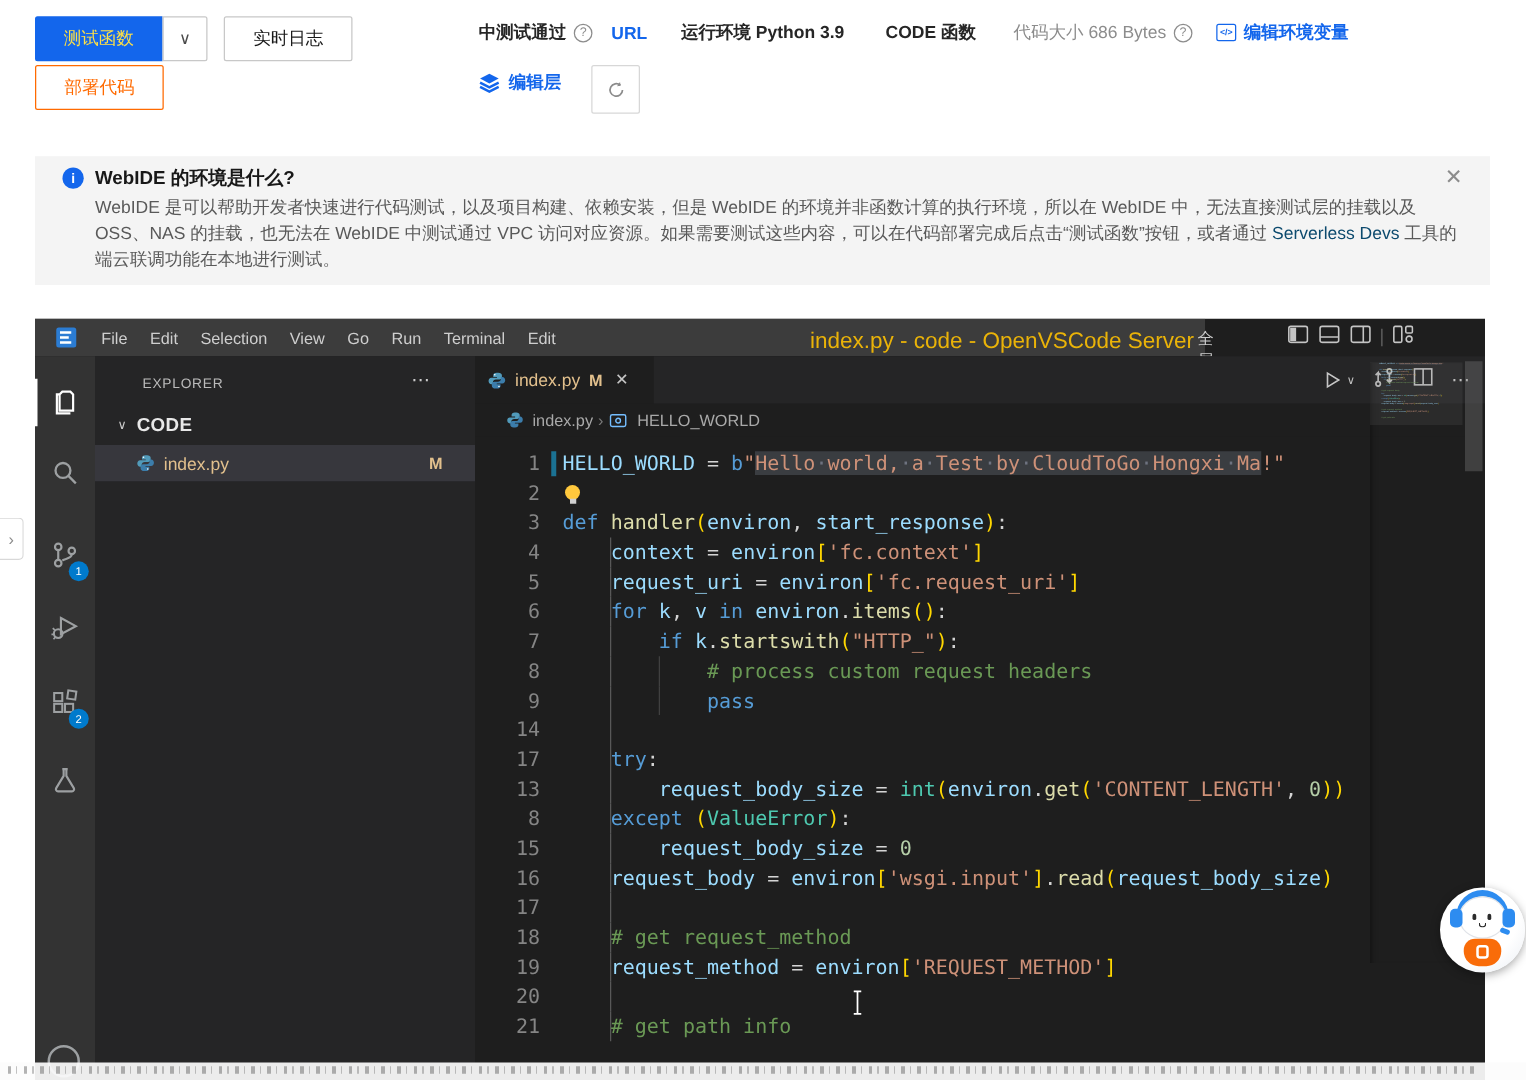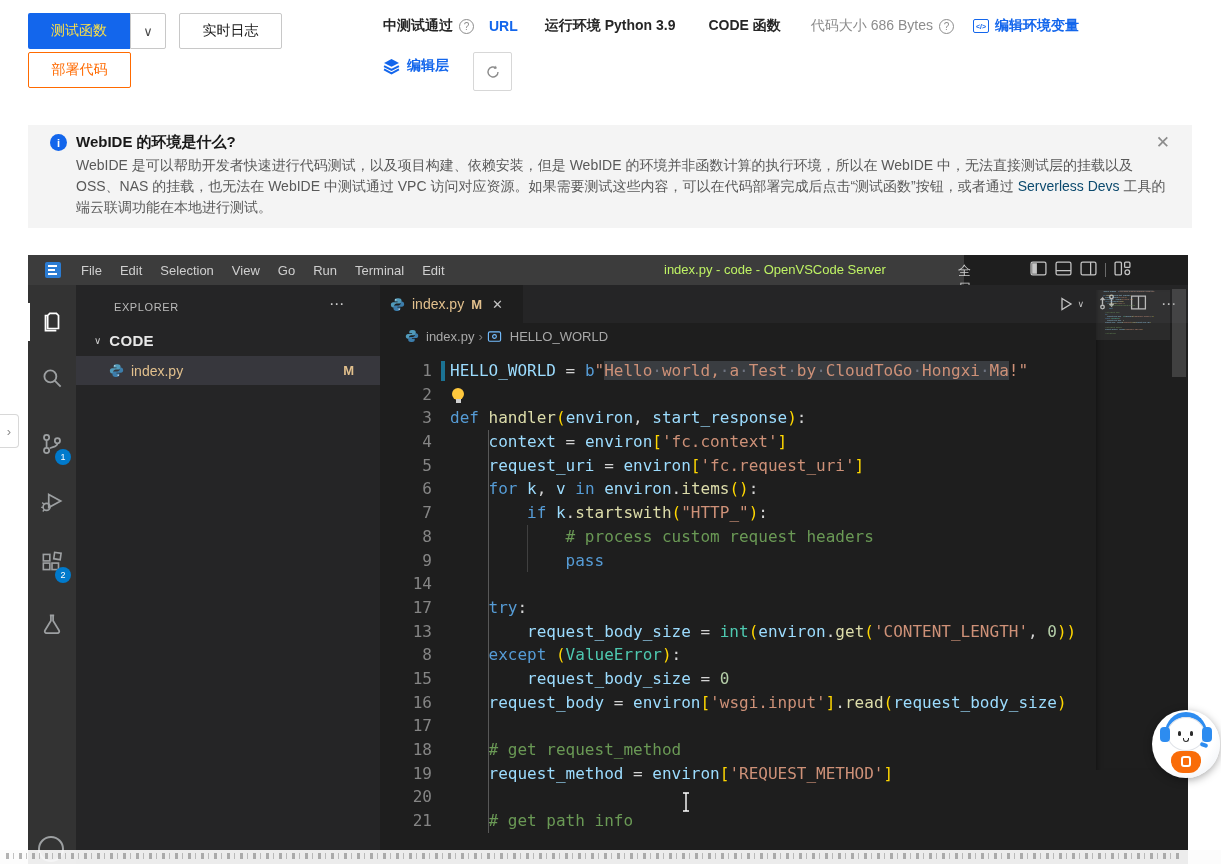--- a/index.html
+++ b/index.html
@@ -36,21 +36,21 @@
   .banner-close { position:absolute; right:22px; top:7px; font-size:17px; color:#8c8c8c; cursor:pointer; }
 
   
   .vscode { position:absolute; left:28px; top:255px; width:1160px; height:609px; background:#1e1e1e; overflow:hidden;
     font-family:"Liberation Sans","DejaVu Sans",sans-serif; }
   .titlebar { position:absolute; left:0; top:0; width:936px; height:30px; background:#3c3c3c; color:#cccccc; }
   .vsc-logo { position:absolute; left:17px; top:7px; width:16px; height:16px; background:#2b7cd3; border-radius:2px; }
   .vsc-logo i { position:absolute; left:3px; height:2px; background:#fff; }
   .menus { position:absolute; left:44px; top:0; height:30px; display:flex; align-items:center; }
   .menu-item { padding:0 9px; font-size:13px; color:#cfcfcf; cursor:pointer; }
-  .win-title { position:absolute; left:636px; top:7px; font-size:13px; color:#bef264; }
+  .win-title { position:absolute; left:620px; top:7px; font-size:18px; color:#eab308; }
   .fullscreen-lbl { position:absolute; left:930px; top:7px; font-size:13px; color:#cccccc; cursor:pointer; }
   .tb-icons { position:absolute; left:1002px; top:0; height:30px; display:flex; align-items:center; gap:8px; }
   .tb-sep { width:1px; height:14px; background:#6a6a6a; }
 
   .activitybar { position:absolute; left:0; top:30px; width:48px; bottom:0; background:#333333; }
   .act-item { position:absolute; left:0; width:48px; height:42px; display:flex; align-items:center; justify-content:center; cursor:pointer; }
   .act-active-bar { position:absolute; left:0; top:12px; width:2px; height:38px; background:#ffffff; }
   .act-badge { position:absolute; right:5px; bottom:0px; min-width:16px; height:16px; border-radius:8px; background:#007ACC;
     color:#fff; font-size:9px; display:flex; align-items:center; justify-content:center; padding:0 3px; }
   .gear-partial { position:absolute; left:10px; top:551px; width:26px; height:26px; border:2px solid #9da0a2; border-radius:50%; }

